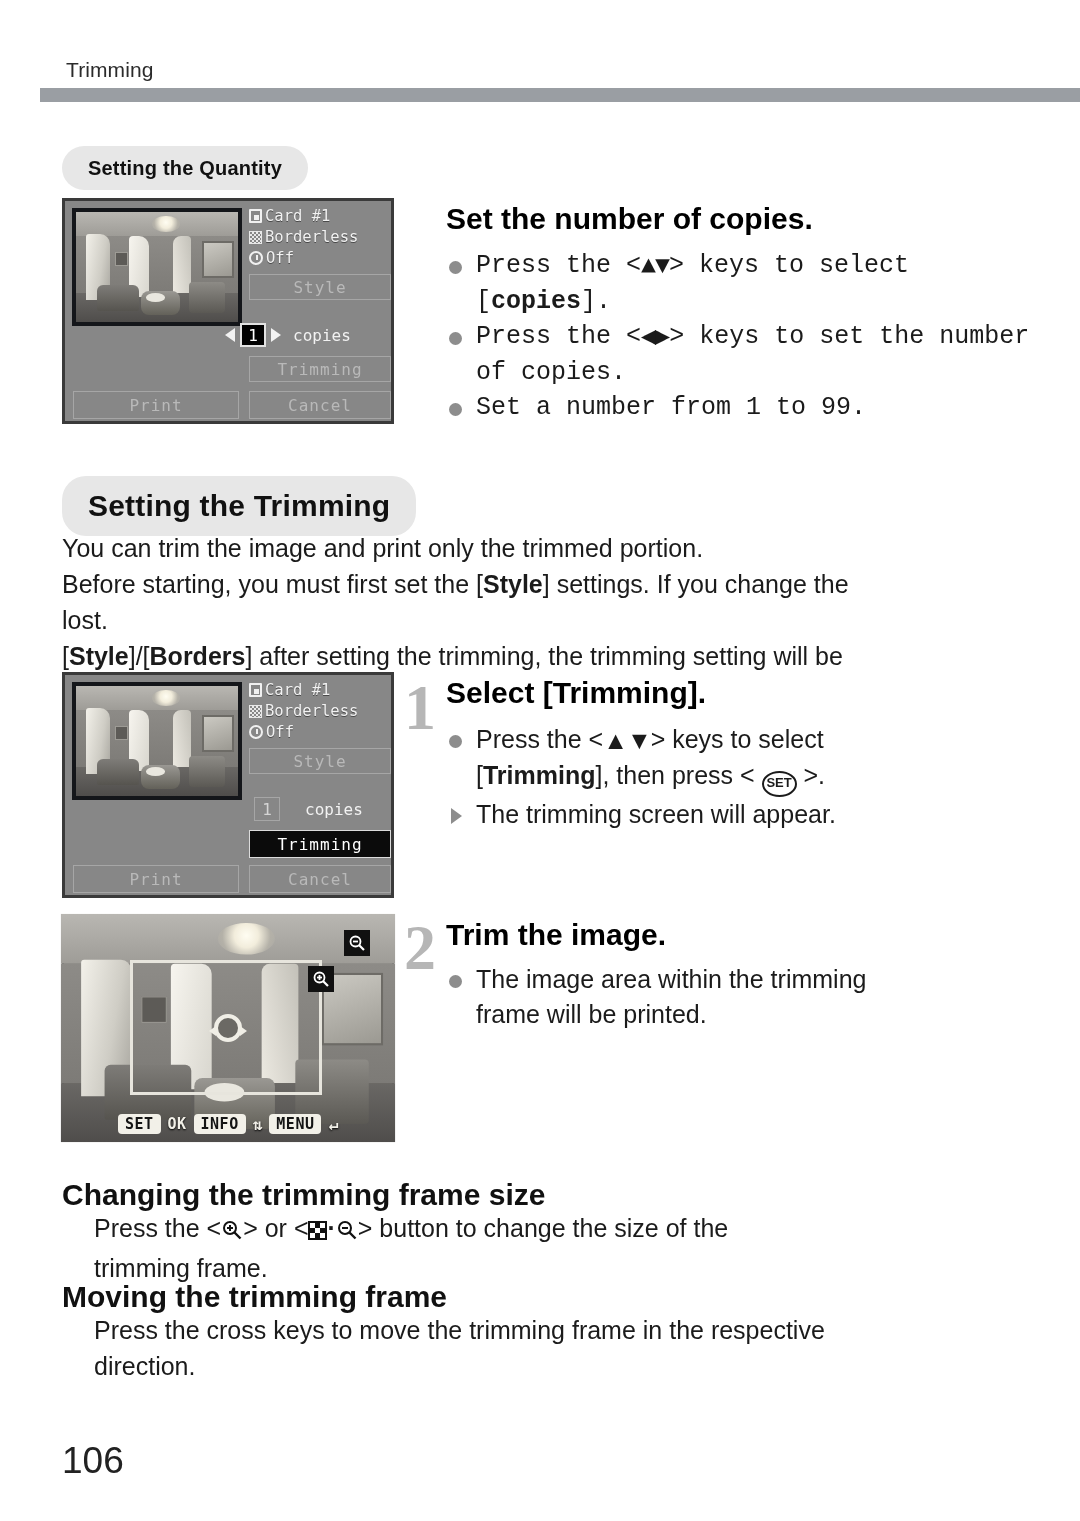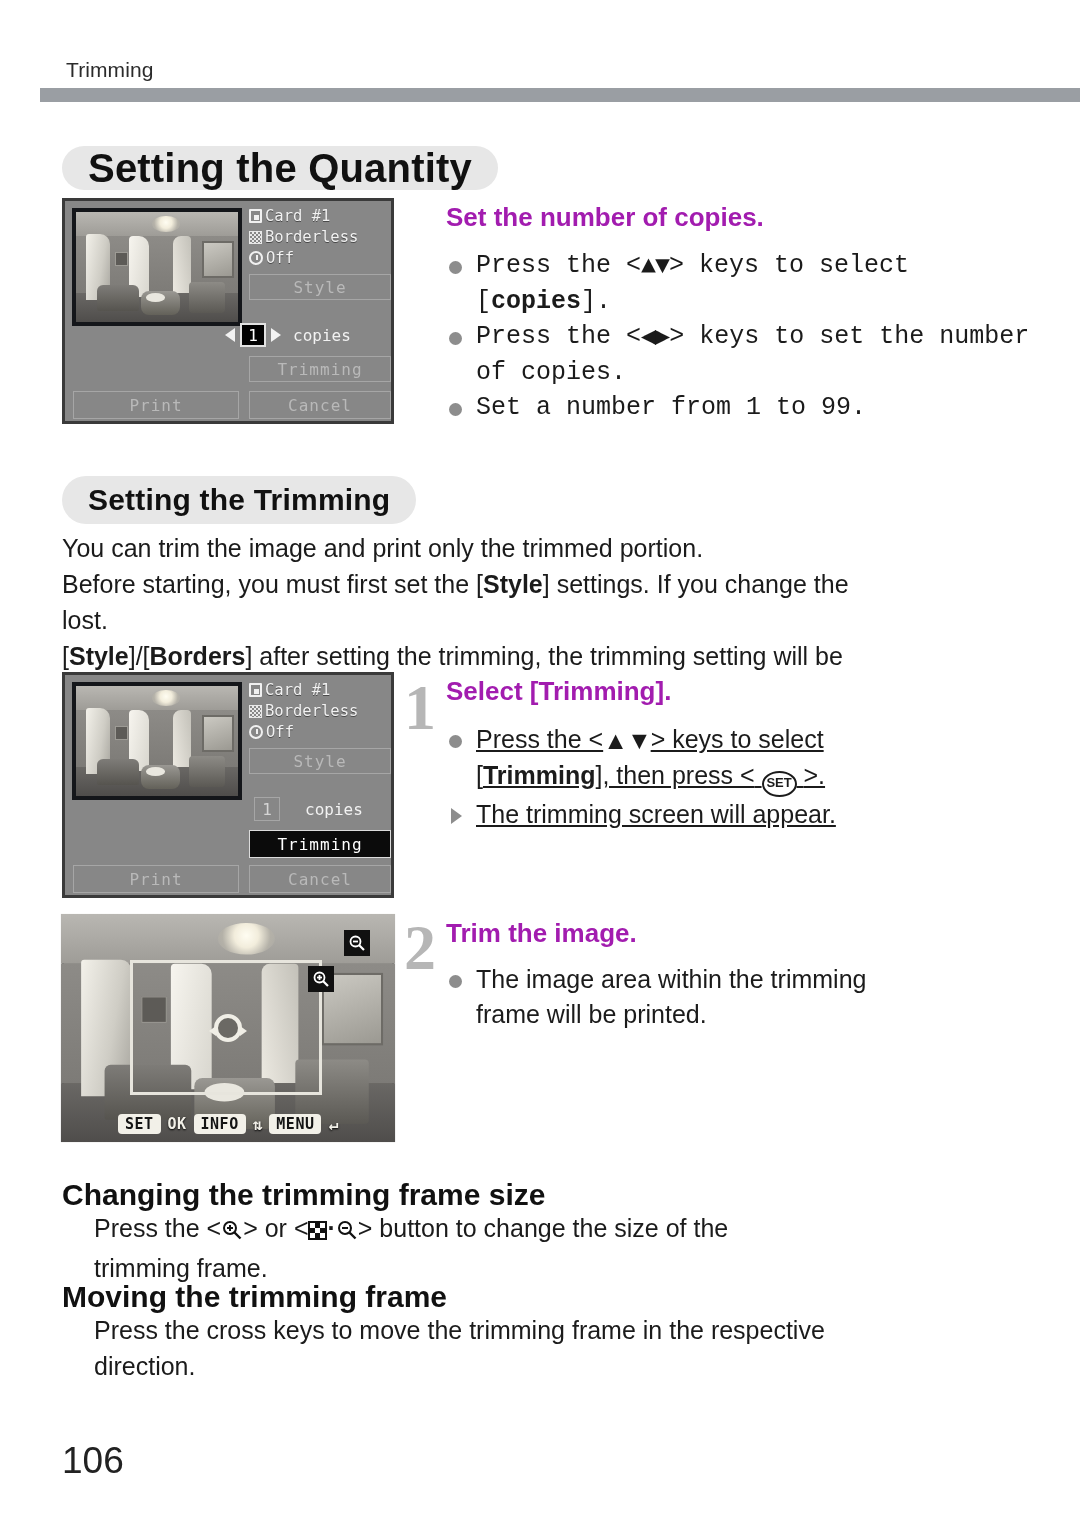--- a/index.html
+++ b/index.html
@@ -27,22 +27,22 @@
   .sec-head{
     position:absolute;
     background:#e7e7e7;
     border-radius:24px;
     font-weight:bold;
     color:#111;
     display:flex;align-items:center;
     padding:0 26px;
     box-sizing:border-box;
   }
-  #sec-quantity{left:62px;top:146px;height:44px;font-size:40px;letter-spacing:.2px;}
-  #sec-trimming{left:62px;top:476px;height:48px;font-size:30px;letter-spacing:.2px;text-align:center;}
+  #sec-quantity{left:62px;top:146px;height:44px;font-size:20px;letter-spacing:.2px;}
+  #sec-trimming{left:62px;top:476px;height:60px;font-size:30px;letter-spacing:.2px;text-align:center;}
 
   
   .lcd{
     position:absolute;
     background:#878787;
     border:3px solid #3a3a3a;
     box-sizing:border-box;
     font-family:"DejaVu Sans Mono", monospace;
   }
   .lcd-menu{width:332px;height:226px;}
@@ -140,21 +140,21 @@
   .guide-bar{position:absolute;left:0;bottom:6px;width:100%;
     display:flex;align-items:center;justify-content:center;gap:7px;
     font-family:"DejaVu Sans Mono", monospace;}
   .gb-key{background:#f2f0e8;color:#141414;font-size:15px;font-weight:bold;
     padding:1px 7px;border-radius:4px;letter-spacing:.5px;}
   .gb-txt{color:#f2f0e8;font-size:15px;font-weight:bold;letter-spacing:.5px;
     text-shadow:0 1px 2px #000;}
   .gb-ic{color:#f2f0e8;font-size:16px;font-weight:bold;text-shadow:0 1px 2px #000;}
 
   
-  .step-title{position:absolute;font-weight:bold;font-size:26px;color:#a21caf;}
+  .step-title{position:absolute;font-weight:bold;font-size:30px;color:#000000;}
   .stepnum{position:absolute;font-size:64px;font-weight:bold;color:#b6b6b6;
     line-height:1;font-family:"Liberation Serif", serif;}
   .body{position:absolute;font-size:25px;line-height:35px;color:#1b1b1b;}
   .bul{position:relative;padding-left:30px;}
   .bul:before{content:"";position:absolute;left:3px;top:13px;width:13px;height:13px;
     border-radius:50%;background:#8d8d8d;}
   .arw{position:relative;padding-left:30px;}
   .arw:before{content:"";position:absolute;left:5px;top:11px;
     border-top:8px solid transparent;border-bottom:8px solid transparent;
     border-left:11px solid #8d8d8d;}
@@ -294,21 +294,21 @@
     </div>
 
     <div class="lcd-btn sel" style="left:184px;top:155px;width:142px;height:28px;">Trimming</div>
     <div class="lcd-btn" style="left:8px;top:190px;width:166px;height:28px;">Print</div>
     <div class="lcd-btn" style="left:184px;top:190px;width:142px;height:28px;">Cancel</div>
   </div>
 
   <div class="stepnum" style="left:404px;top:676px;">1</div>
   <div class="step-title" style="left:446px;top:676px;">Select [Trimming].</div>
 
-  <div class="body" style="left:446px;top:722px;width:600px;text-decoration:underline;">
+  <div class="body" style="left:446px;top:722px;width:600px;">
     <div class="bul">
       <span>Press the &lt;</span><span class="kbd-updown">▲▼</span><span>&gt; keys to select</span><br>
       <span>[</span><b>Trimming</b><span>], then press &lt;</span> <span class="set-key">SET</span> <span>&gt;.</span>
     </div>
     <div class="arw">The trimming screen will appear.</div>
   </div>
 
   <div class="lcd" id="lcd3">
     <div class="scene">
       <div class="ceiling"></div>

